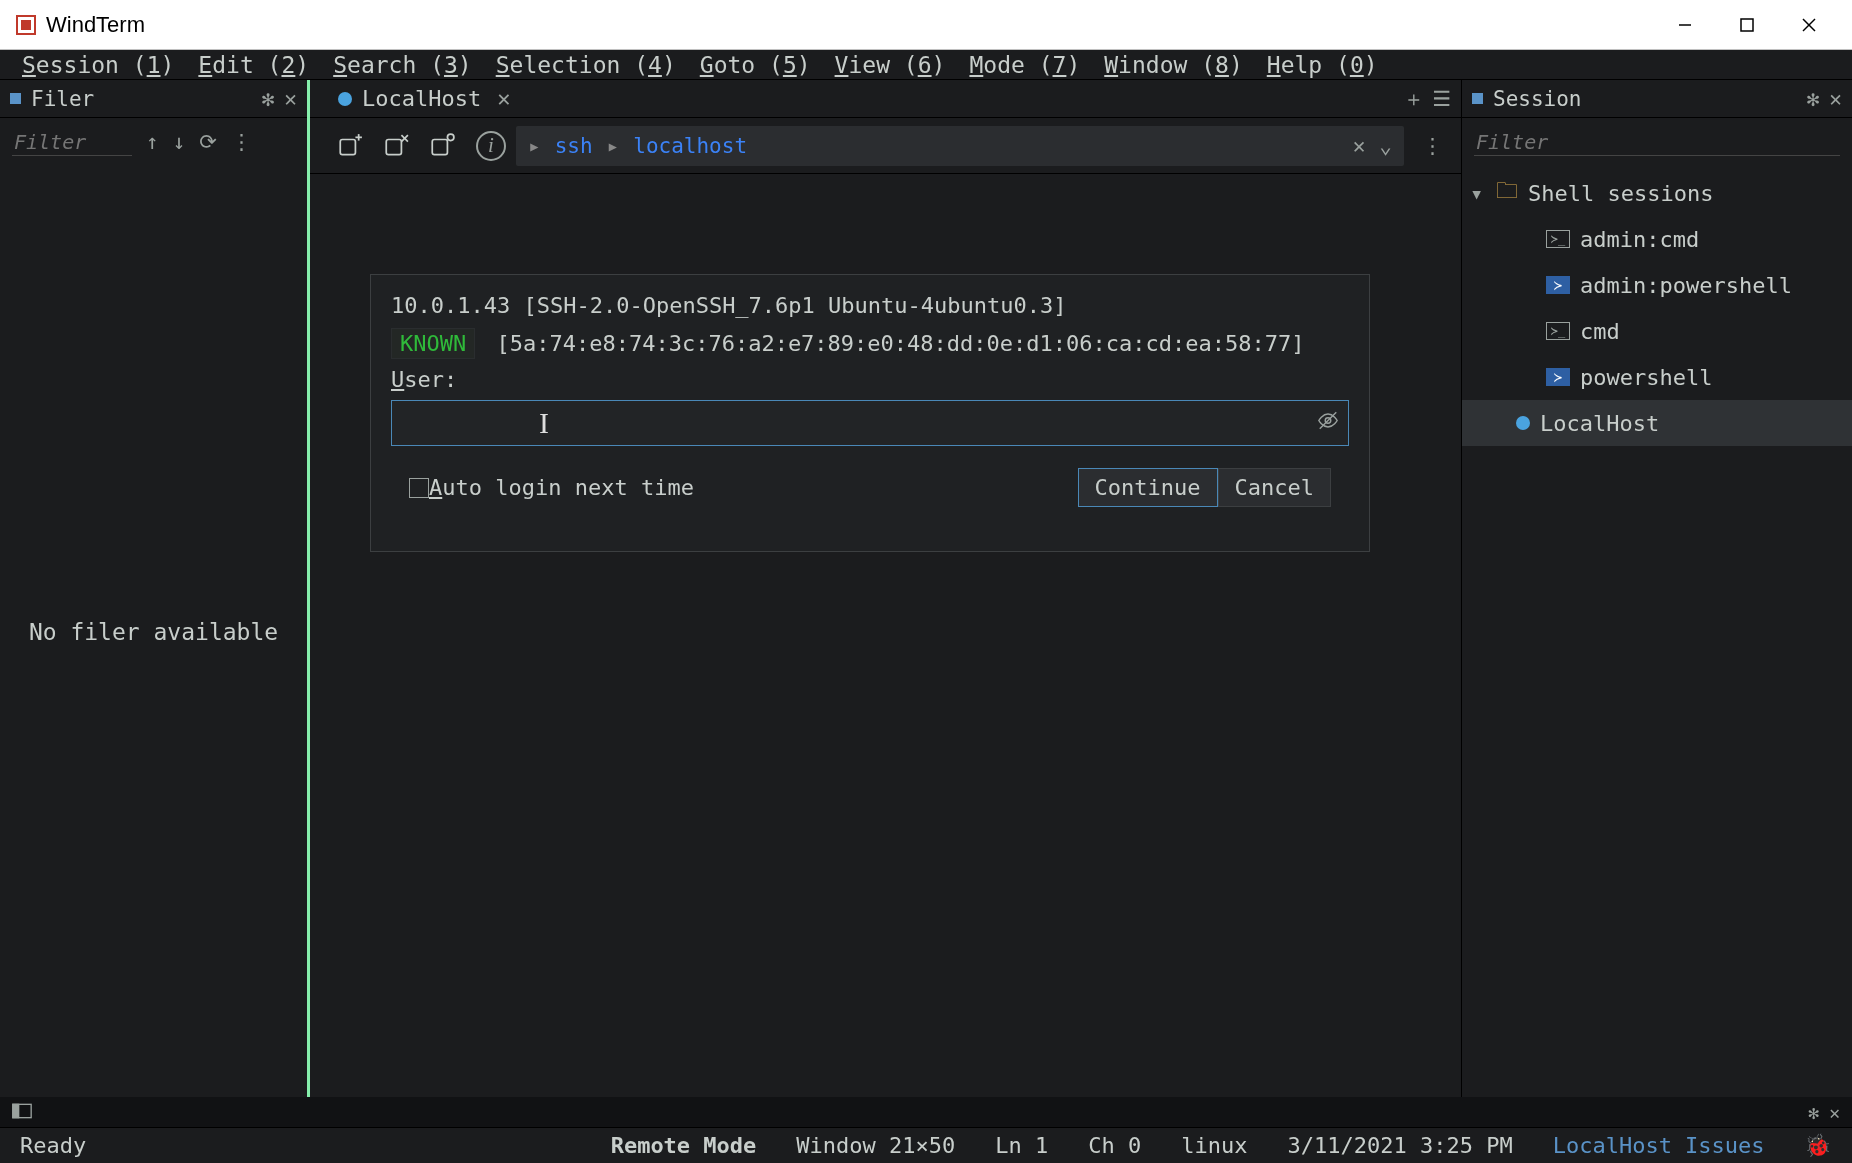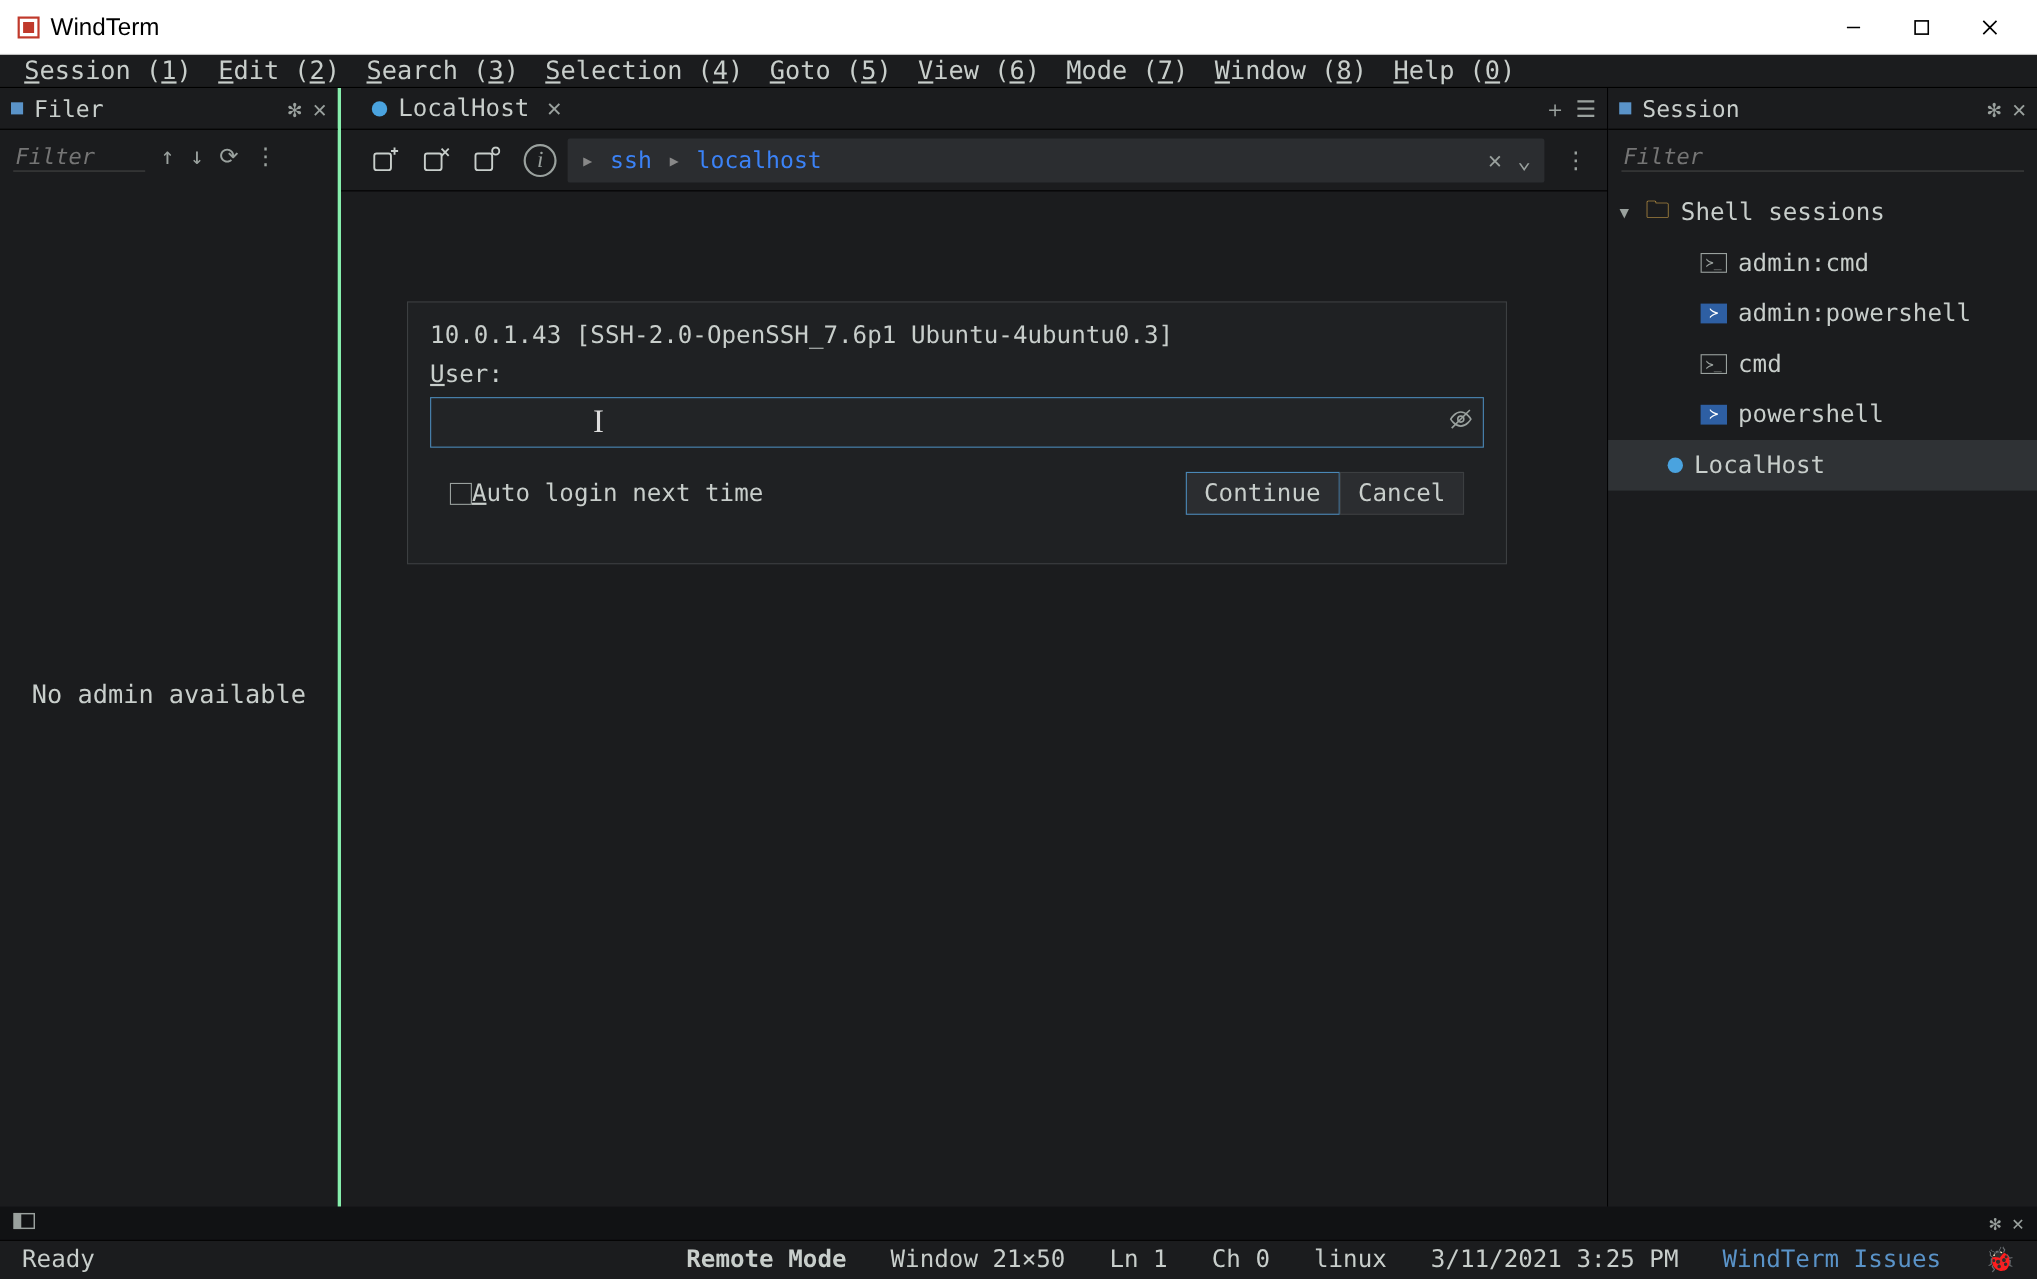--- a/index.html
+++ b/index.html
@@ -337,21 +337,21 @@
         <span class="ico">✻</span>
         <span class="ico">✕</span>
       </div>
       <div class="filer-toolbar">
         <input class="filter-input" placeholder="Filter" style="">
         <span class="gray-ico">↑</span>
         <span class="gray-ico">↓</span>
         <span class="gray-ico">⟳</span>
         <span class="gray-ico">⋮</span>
       </div>
-      <div class="filer-body">No admin available</div>
+      <div class="filer-body">No filer available</div>
     </div>
 
     <div class="center">
       <div class="tabbar">
         <span class="tab">
           <span class="dot-blue"></span>
           <span>LocalHost</span>
           <span class="close">✕</span>
         </span>
         <span class="spacer"></span>
@@ -390,20 +390,24 @@
           <span>✕</span>
           <span>⌄</span>
         </div>
         <span class="gray-ico" style="margin-left:8px;">⋮</span>
       </div>
 
       <div class="editor-area">
         <div class="login-card">
           <div class="login-body">
             <div class="hostline">10.0.1.43 [SSH-2.0-OpenSSH_7.6p1 Ubuntu-4ubuntu0.3]</div>
+            <div class="fingerprint">
+              <span class="known-badge">KNOWN</span>
+              <span>[5a:74:e8:74:3c:76:a2:e7:89:e0:48:dd:0e:d1:06:ca:cd:ea:58:77]</span>
+            </div>
             <div class="lbl"><span class="ul">U</span>ser:</div>
             <div class="user-input-wrap">
               <input class="user-input" value="" style="">
               <span class="text-cursor">I</span>
               <span class="eye-icon">
                 <svg width="22" height="22" viewBox="0 0 24 24" fill="none" stroke="#9aa19e" stroke-width="1.6">
                     <path d="M2 12s4-7 10-7 10 7 10 7-4 7-10 7S2 12 2 12z"></path>
                     <circle cx="12" cy="12" r="3"></circle>
                     <line x1="3" y1="21" x2="21" y2="3"></line>
                   </svg>
@@ -481,17 +485,17 @@
 
   <div class="statusbar">
     <span class="status-segment">Ready</span>
     <span class="spacer"></span>
     <span class="status-segment bold">Remote Mode</span>
     <span class="status-segment">Window 21×50</span>
     <span class="status-segment">Ln 1</span>
     <span class="status-segment">Ch 0</span>
     <span class="status-segment">linux</span>
     <span class="status-segment">3/11/2021 3:25 PM</span>
-    <span class="status-segment status-link">WindTerm Issues</span>
+    <span class="status-segment status-link">LocalHost Issues</span>
     <span style="color:#c47b2d;">🐞</span>
   </div>
 
 </div>
 
 </body></html>

